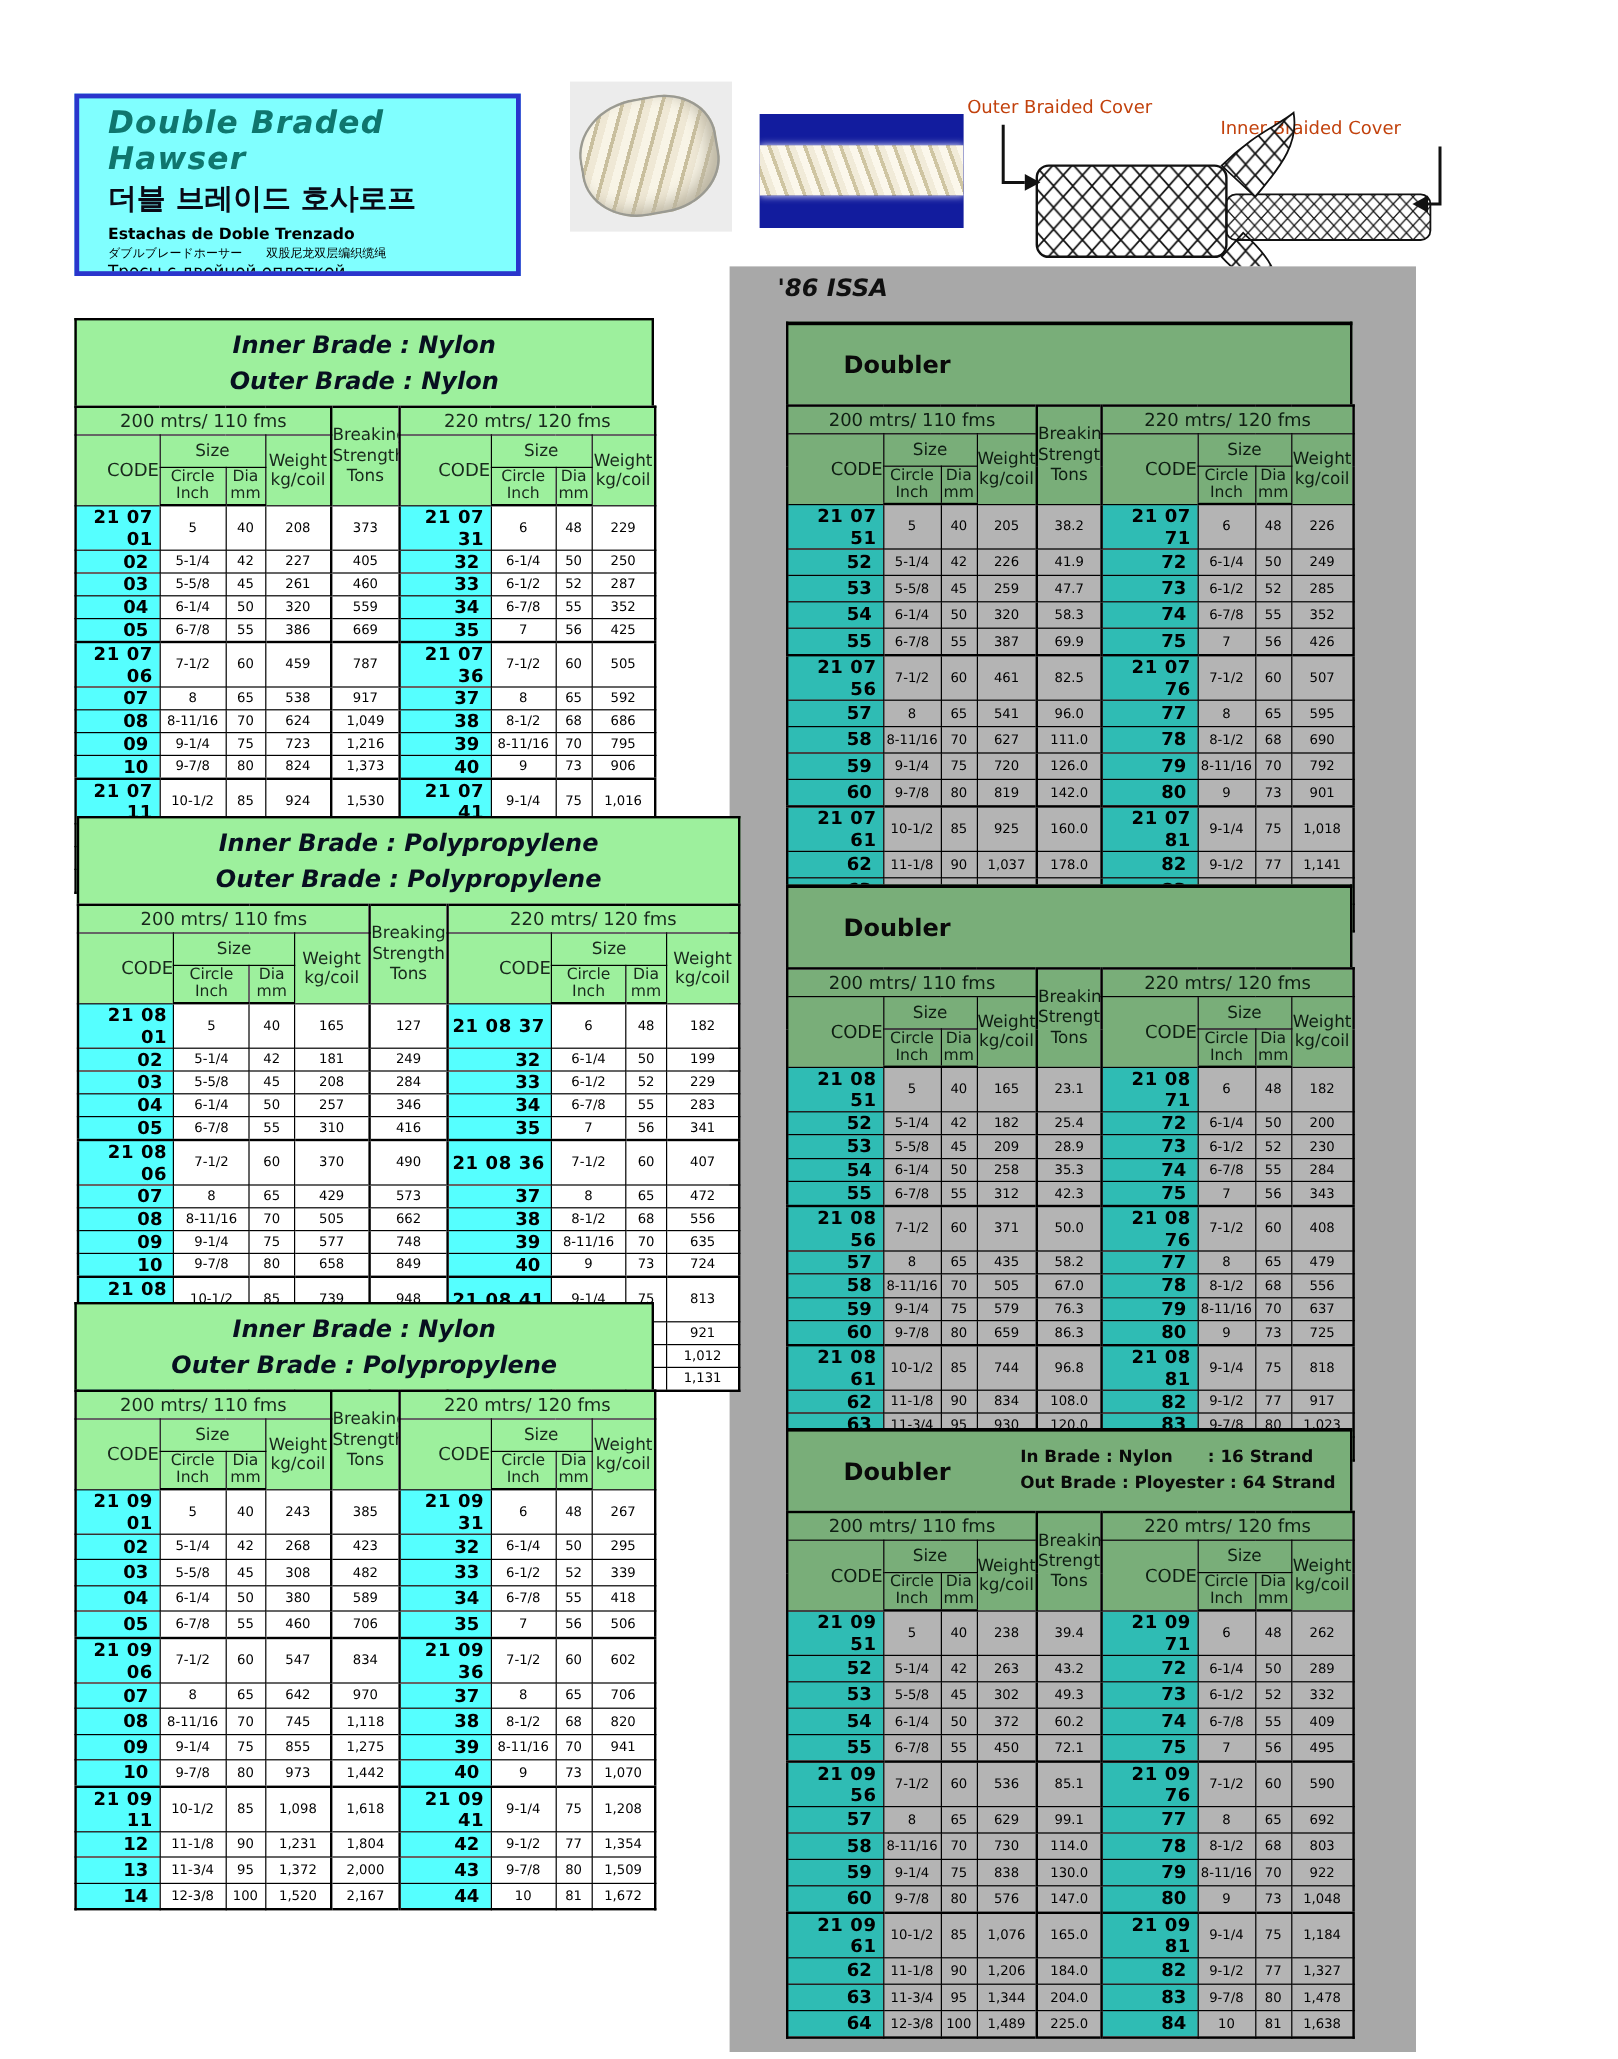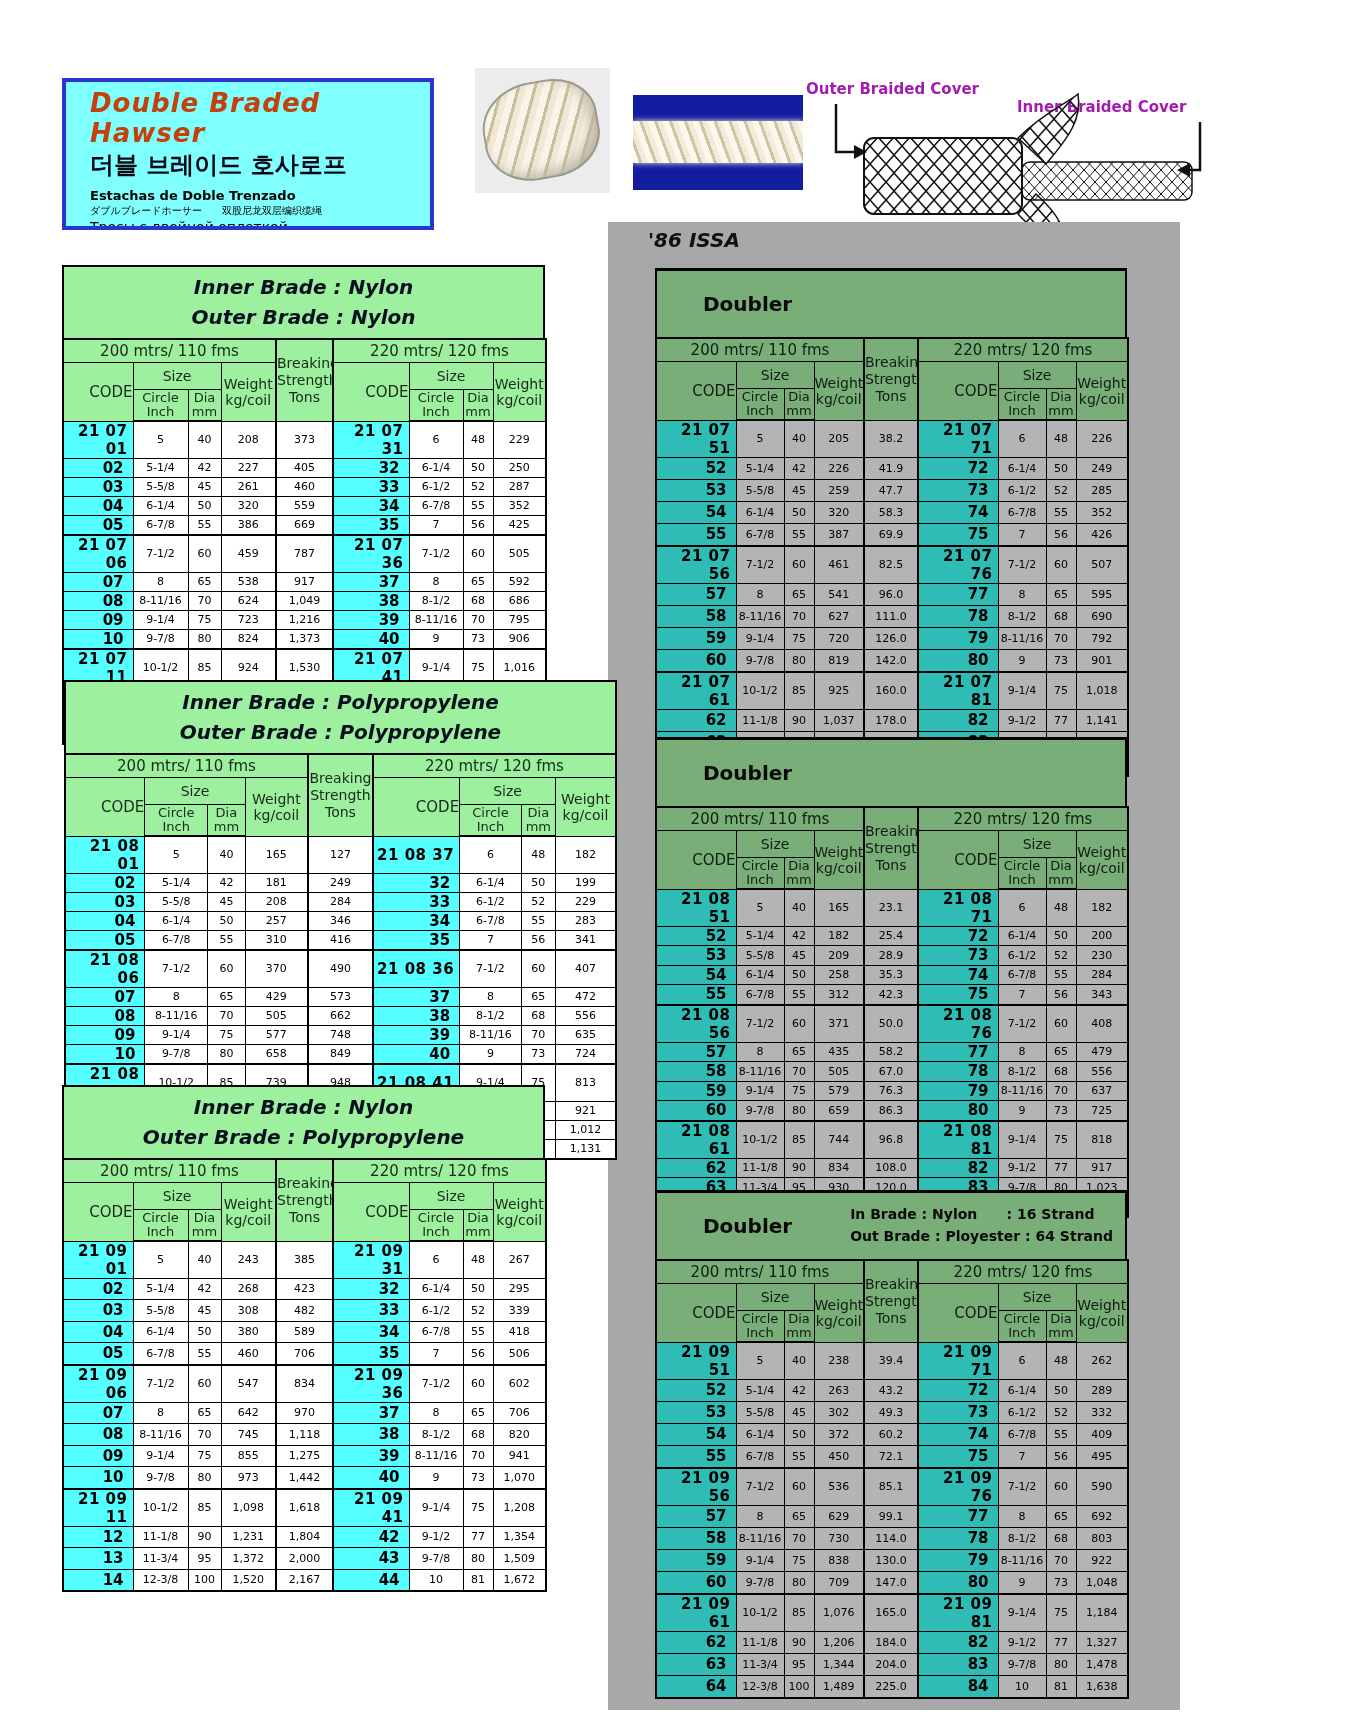--- a/index.html
+++ b/index.html
@@ -7,42 +7,42 @@
     width:1348px;height:1716px;position:relative;background:#ffffff;
     font-family:"DejaVu Sans","Liberation Sans",sans-serif;color:#000;
     overflow:hidden;
   }
   
   .titlebox{
     position:absolute;left:62px;top:78px;width:372px;height:152px;
     background:#80ffff;border:4px solid #2a35cc;box-sizing:border-box;
     padding:6px 0 0 24px;overflow:hidden;
   }
-  .titlebox .en{font-size:26px;font-weight:bold;font-style:italic;letter-spacing:1px;color:#c2410c;}
+  .titlebox .en{font-size:26px;font-weight:bold;font-style:italic;letter-spacing:1px;color:#0f766e;}
   .titlebox .ko{font-size:24px;font-weight:bold;margin-top:1px;color:#0a0a16;}
   .titlebox .es{font-size:13px;font-weight:bold;margin-top:7px;}
   .titlebox .jc{font-size:10px;margin-top:1px;}
   .titlebox .ru{font-size:14px;margin-top:1px;}
   
   .photoA{position:absolute;left:475px;top:68px;width:135px;height:125px;background:#ececec;overflow:hidden;}
   .photoA .ropeA{
     position:absolute;left:6%;top:10%;width:86%;height:78%;
     border-radius:46% 40% 44% 42%;transform:rotate(-10deg);
     background:repeating-linear-gradient(115deg,#f8f4e6 0 7px,#c9bf9e 7px 10px,#efe8d5 10px 16px);
     box-shadow:inset 0 0 0 2px #9a9a92, inset -8px -6px 14px #b9b3a0;
   }
   .photoB{position:absolute;left:633px;top:95px;width:170px;height:95px;background:#121c9e;overflow:hidden;}
   .photoB .ropeB{
     position:absolute;left:0;top:27%;width:100%;height:45%;
     background:repeating-linear-gradient(70deg,#fbf7eb 0 6px,#cfc5a2 6px 9px,#f1ebd9 9px 14px);
     box-shadow:0 0 6px #e8e8ff;
   }
   
   .diagram-svg{position:absolute;left:798px;top:92px;width:420px;height:130px;}
-  .dlabel{position:absolute;font-size:15px;font-weight:bold;color:#a21caf;white-space:nowrap;}
+  .dlabel{position:absolute;font-size:15px;font-weight:normal;color:#c2410c;white-space:nowrap;}
   .dlabel.outer{left:806px;top:80px;}
   .dlabel.inner{left:1017px;top:98px;}
   
   .panel{position:absolute;left:608px;top:222px;width:572px;height:1488px;background:#a8a8a8;}
   .issa{position:absolute;left:648px;top:228px;font-size:20px;font-weight:bold;font-style:italic;color:#101010;}
   
   .tbl{position:absolute;box-sizing:border-box;}
   #t0{left:62px;top:265px;width:483px;}
   #t1{left:64px;top:680px;width:553px;}
   #t2{left:62px;top:1085px;width:483px;}
@@ -1443,21 +1443,21 @@
           <td class="bcol">130.0</td>
           <td class="code">79</td>
           <td>8-11/16</td>
           <td>70</td>
           <td>922</td>
         </tr>
         <tr>
           <td class="code">60</td>
           <td>9-7/8</td>
           <td>80</td>
-          <td>709</td>
+          <td>576</td>
           <td class="bcol">147.0</td>
           <td class="code">80</td>
           <td>9</td>
           <td>73</td>
           <td>1,048</td>
         </tr>
         <tr class="grp">
           <td class="code cstart">21 09 61</td>
           <td>10-1/2</td>
           <td>85</td>

